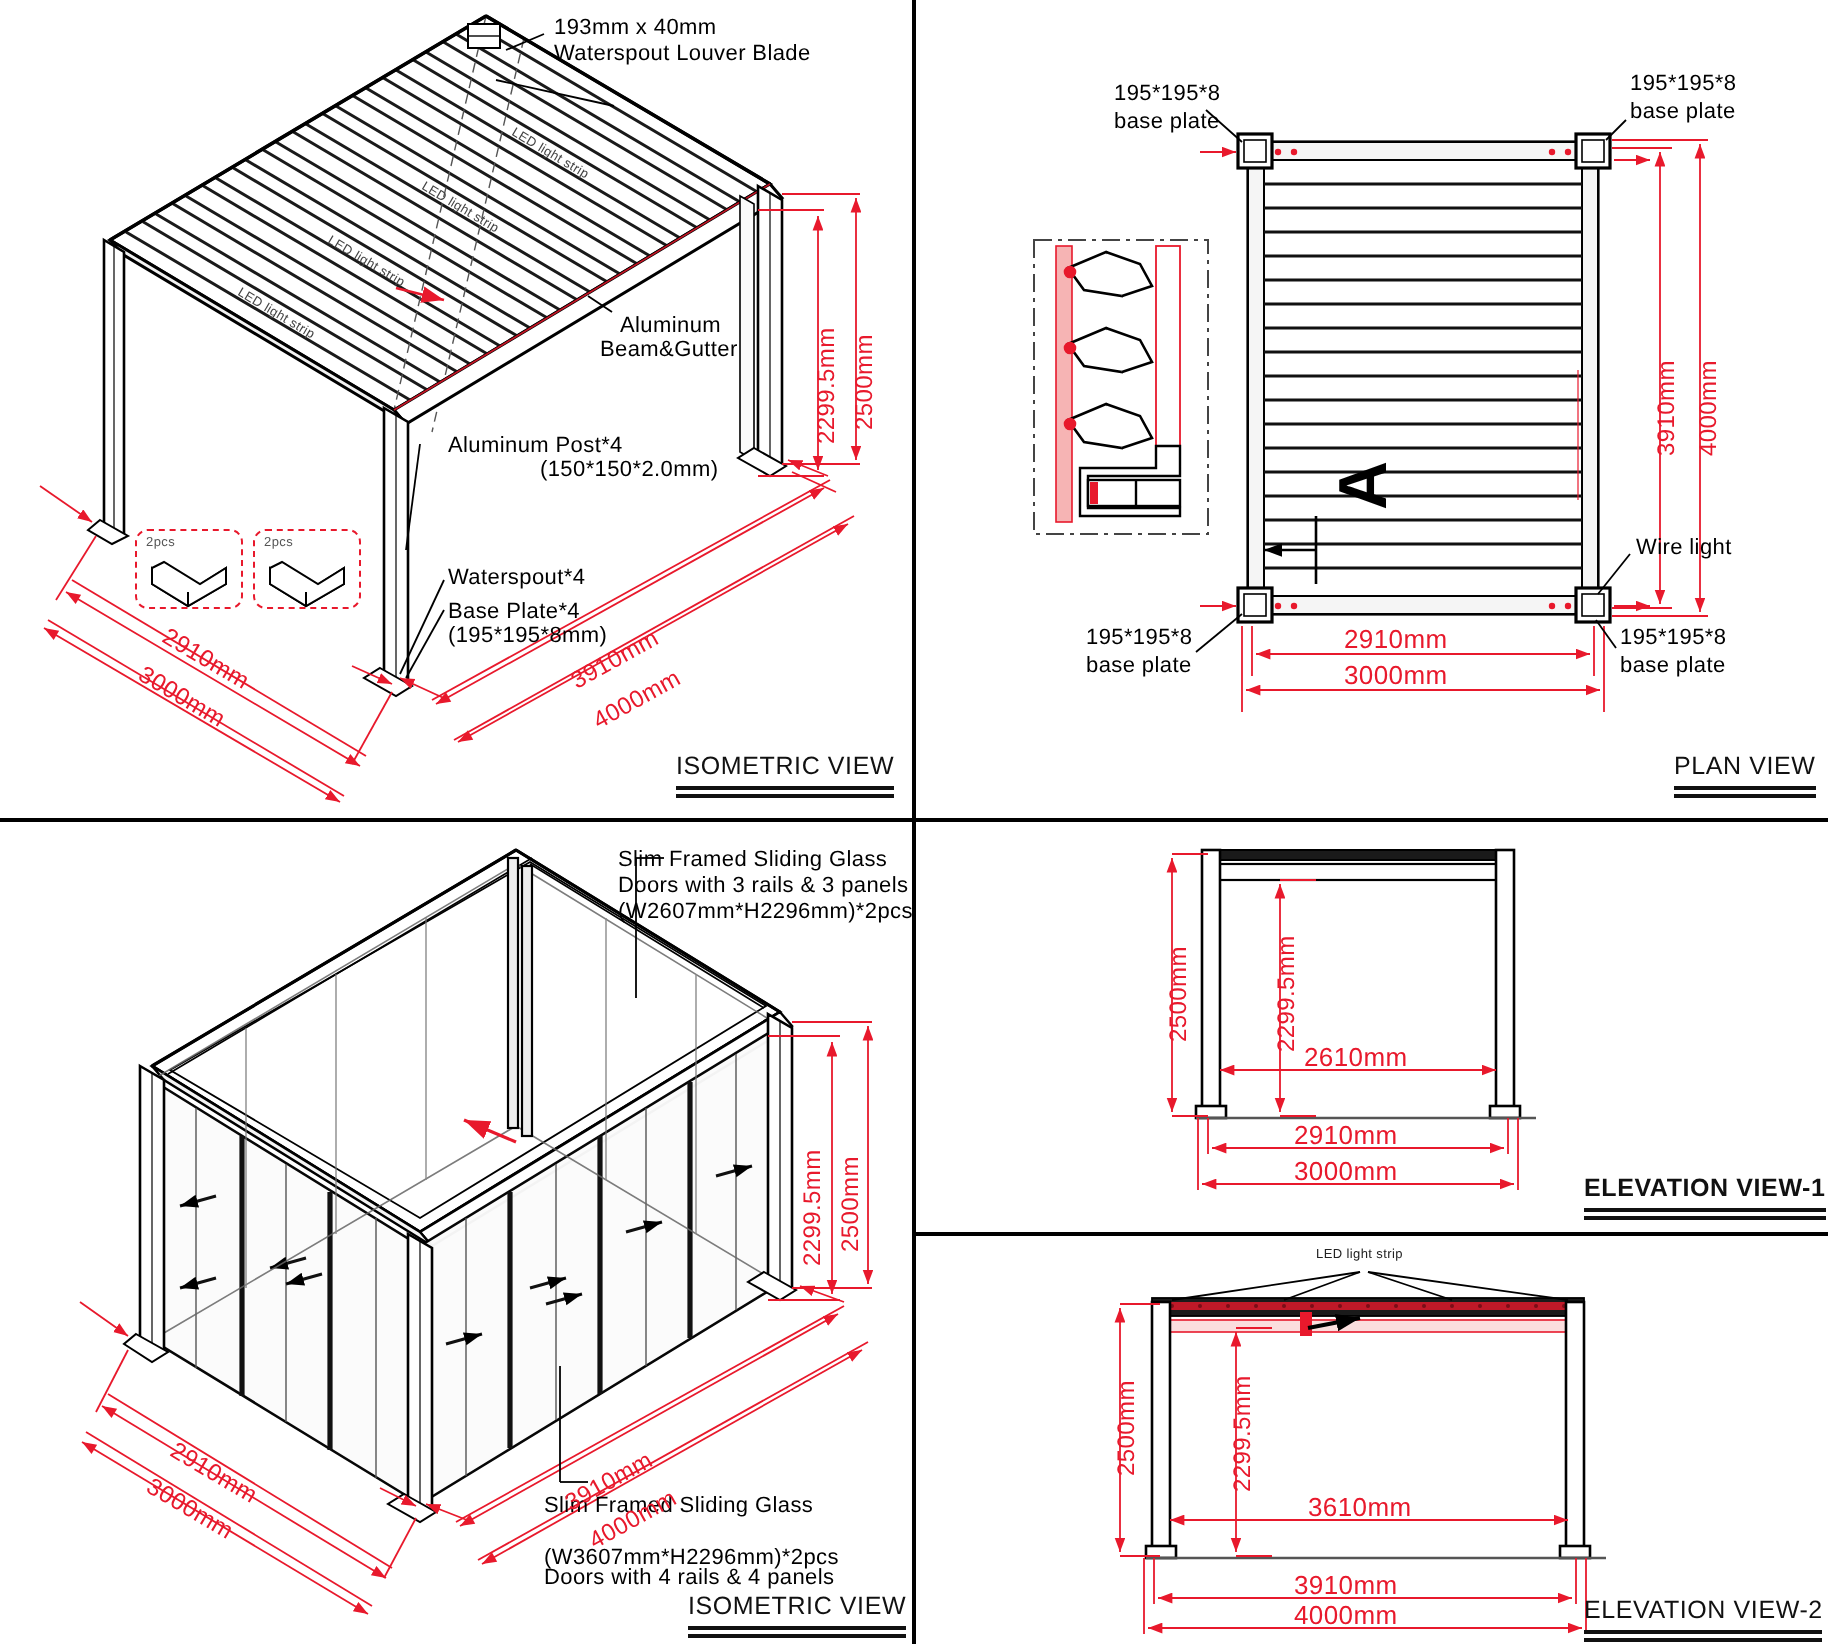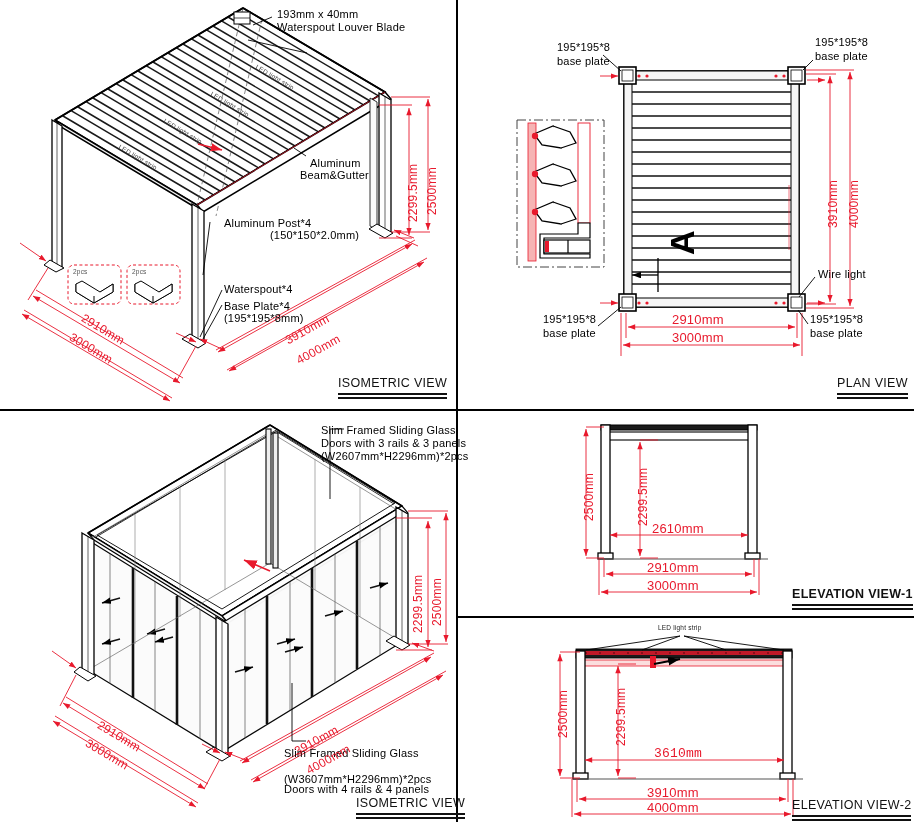--- a/index.html
+++ b/index.html
@@ -397,21 +397,21 @@
 
     <div class="vt dim" style="left:214px; top:312px;">2910mm</div>
     <div class="vt dim" style="left:214px; top:330px;">3000mm</div>
 
     <div class="view-title" style="left:379px; top:376px;">
       <span class="ul">PLAN VIEW</span>
       <span class="ul2"></span>
     </div>
   </div>
 
-  <div class="panel" style="left:16px; top:411px; width:456px; height:411px;padding-left:14px;">
+  <div class="panel" style="left:4px; top:411px; width:456px; height:411px;padding-left:14px;">
     <svg width="456" height="411" viewBox="0 0 456 411">
       <defs>
         <marker id="ar3" markerWidth="9" markerHeight="9" refX="8" refY="3" orient="auto">
           <path d="M0,0 L8,3 L0,6 z" fill="#e8192c"></path>
         </marker>
         <marker id="ar3S" markerWidth="9" markerHeight="9" refX="0" refY="3" orient="auto">
           <path d="M8,0 L0,3 L8,6 z" fill="#e8192c"></path>
         </marker>
         <marker id="ar3B" markerWidth="7" markerHeight="7" refX="6" refY="2.2" orient="auto">
           <path d="M0,0 L6,2.2 L0,4.4 z" fill="#000"></path>
@@ -722,21 +722,21 @@
         <line x1="114" y1="161" x2="114" y2="199"></line>
         <line x1="335" y1="161" x2="335" y2="199"></line>
         <line x1="116" y1="196" x2="333" y2="196" marker-start="url(#ar5S)" marker-end="url(#ar5)"></line>
       </g>
     </svg>
 
     <div class="vt tiny" style="left:200px; top:6px; color:#222;">LED light strip</div>
 
     <div class="vt dim2 rot90" style="left:98px; top:120px;">2500mm</div>
     <div class="vt dim2 rot90" style="left:156px; top:128px;">2299.5mm</div>
-    <div class="vt dim" style="left:196px; top:128px;font-family:Liberation Mono, monospace;">3610mm</div>
+    <div class="vt dim" style="left:196px; top:128px;">3610mm</div>
     <div class="vt dim" style="left:189px; top:167px;">3910mm</div>
     <div class="vt dim" style="left:189px; top:182px;">4000mm</div>
 
     <div class="view-title" style="left:334px; top:180px;">
       <span class="ul">ELEVATION VIEW-2</span>
       <span class="ul2"></span>
     </div>
   </div>
 
 </div>

